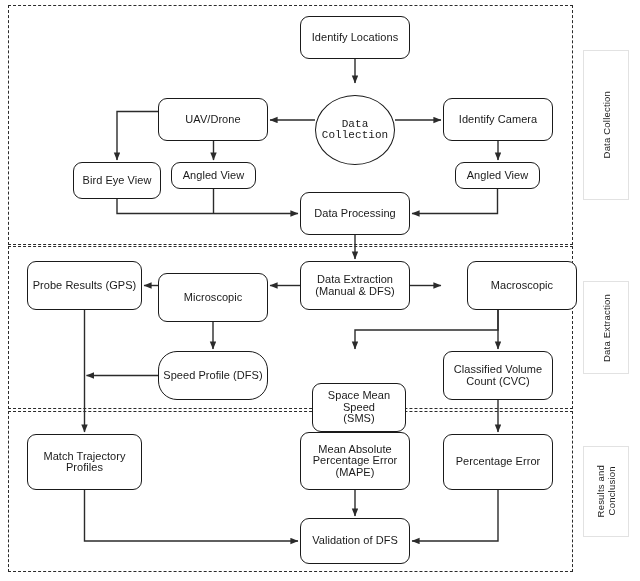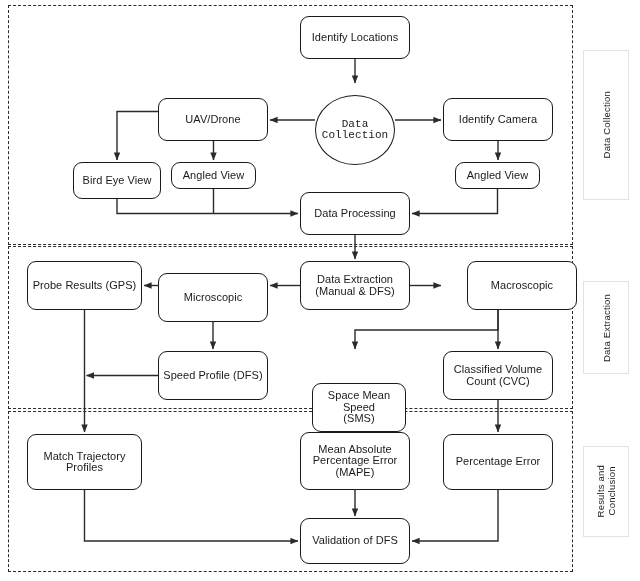--- a/index.html
+++ b/index.html
@@ -133,21 +133,21 @@
       <div class="node" style="left: 443px; top: 98px; width: 110px; height: 43px;"><span>Identify Camera</span></div>
       <div class="node" style="left: 73px; top: 162px; width: 88px; height: 37px;"><span>Bird Eye View</span></div>
       <div class="node" style="left: 171px; top: 162px; width: 85px; height: 27px;"><span>Angled View</span></div>
       <div class="node" style="left: 455px; top: 162px; width: 85px; height: 27px;"><span>Angled View</span></div>
       <div class="node" style="left: 300px; top: 192px; width: 110px; height: 43px;"><span>Data Processing</span></div>
       <div class="node" style="left: 27px; top: 261px; width: 115px; height: 49px;"><span>Probe Results (GPS)</span></div>
       <div class="node" style="left: 158px; top: 261px; width: 110px; height: 49px; margin-top: 12px;"><span>Microscopic</span></div>
       <div class="node" style="left: 300px; top: 261px; width: 110px; height: 49px;"><span>Data Extraction
 (Manual &amp; DFS)</span></div>
       <div class="node" style="left: 443px; top: 261px; width: 110px; height: 49px; margin-left: 24px;"><span>Macroscopic</span></div>
-      <div class="node" style="left: 158px; top: 351px; width: 110px; height: 49px;"><span>Speed Profile (DFS)</span></div>
+      <div class="node" style="left: 158px; top: 351px; width: 110px; height: 49px; border-radius: 19px;"><span>Speed Profile (DFS)</span></div>
       <div class="node" style="left: 312px; top: 351px; width: 94px; height: 49px; margin-top: 32px;"><span>Space Mean Speed
 (SMS)</span></div>
       <div class="node" style="left: 443px; top: 351px; width: 110px; height: 49px;"><span>Classified Volume
 Count (CVC)</span></div>
       <div class="node" style="left: 27px; top: 434px; width: 115px; height: 56px;"><span>Match Trajectory
 Profiles</span></div>
       <div class="node" style="left: 300px; top: 432px; width: 110px; height: 58px;"><span>Mean Absolute
 Percentage Error
 (MAPE)</span></div>
       <div class="node" style="left: 443px; top: 434px; width: 110px; height: 56px;"><span>Percentage Error</span></div>

